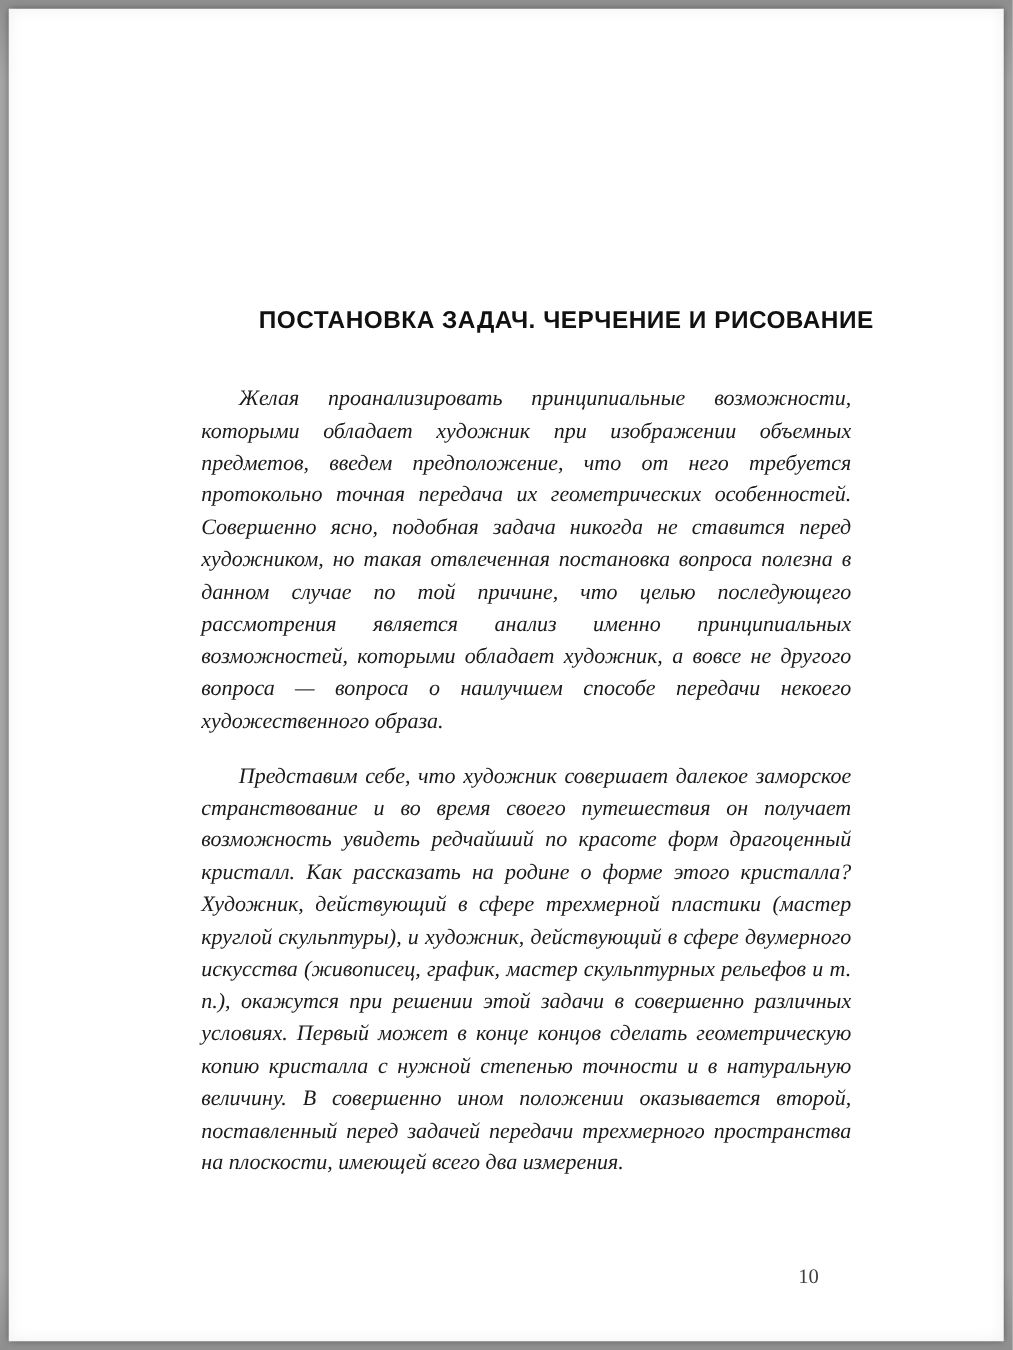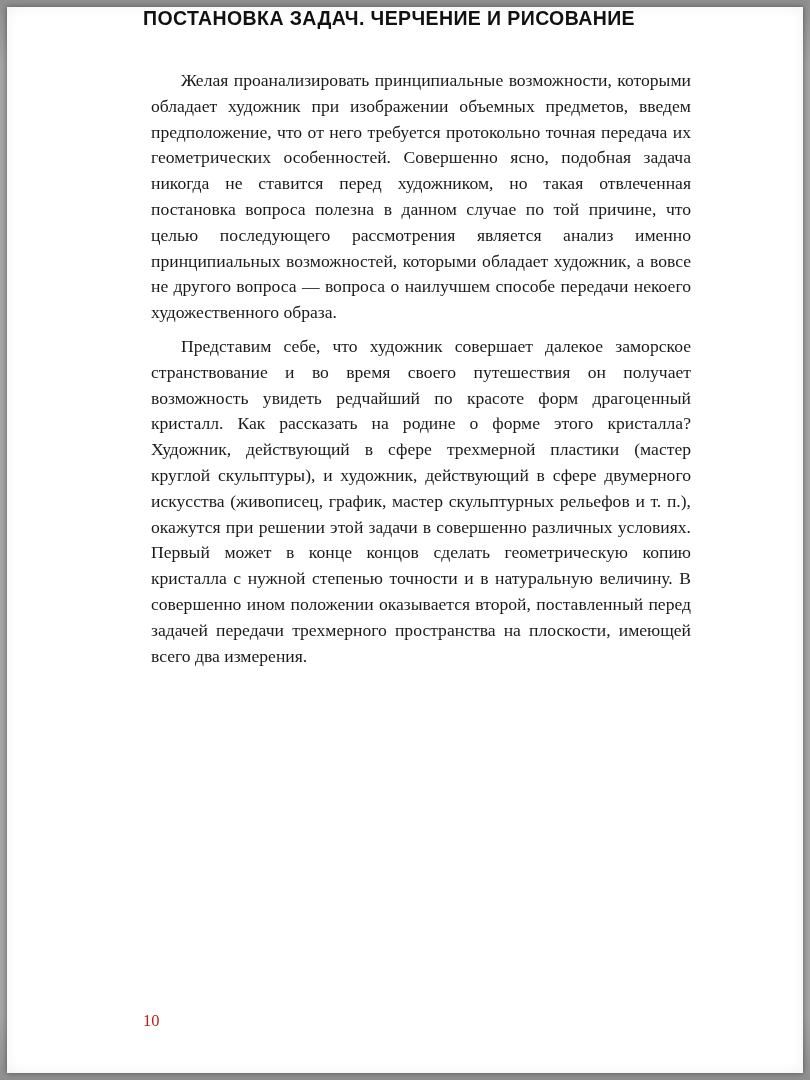--- a/index.html
+++ b/index.html
@@ -28,49 +28,51 @@
   .page-inner {
     position: absolute;
     left: 136px;
     right: 104px;
     top: 0;
     bottom: 0;
     color: #1a1a1a;
   }
   .chapter-title {
     margin: 0;
-    text-align: left;
+    padding-top: 238px;
+    text-align: right;
     font-family: "Liberation Sans", "DejaVu Sans", sans-serif;
     font-weight: bold;
     font-size: 19.5px;
     letter-spacing: 0.4px;
     color: #111111;
   }
   .body-text {
     margin-top: 38px;
     font-family: "Liberation Serif", "DejaVu Serif", serif;
     font-size: 17.6px;
     line-height: 25.8px;
     text-align: justify;
     hyphens: auto;
     -webkit-hyphens: auto;
   }
   .body-text p {
-    margin: 8px;
+    margin: 18px;
     text-indent: 30px;
+    font-style: italic;
   }
   .page-number {
     position: absolute;
     left: 0;
     right: 44px;
     bottom: 42px;
-    text-align: left;
+    text-align: right;
     font-family: "Liberation Serif", "DejaVu Serif", serif;
     font-size: 16.5px;
-    color: #b91c1c;
+    color: #404040;
   }
 </style>
 </head>
 <body>
 
 <div class="scan-frame">
   <div class="book-page">
     <div class="page-inner">
 
       <h1 class="chapter-title">ПОСТАНОВКА ЗАДАЧ. ЧЕРЧЕНИЕ И РИСОВАНИЕ</h1>

